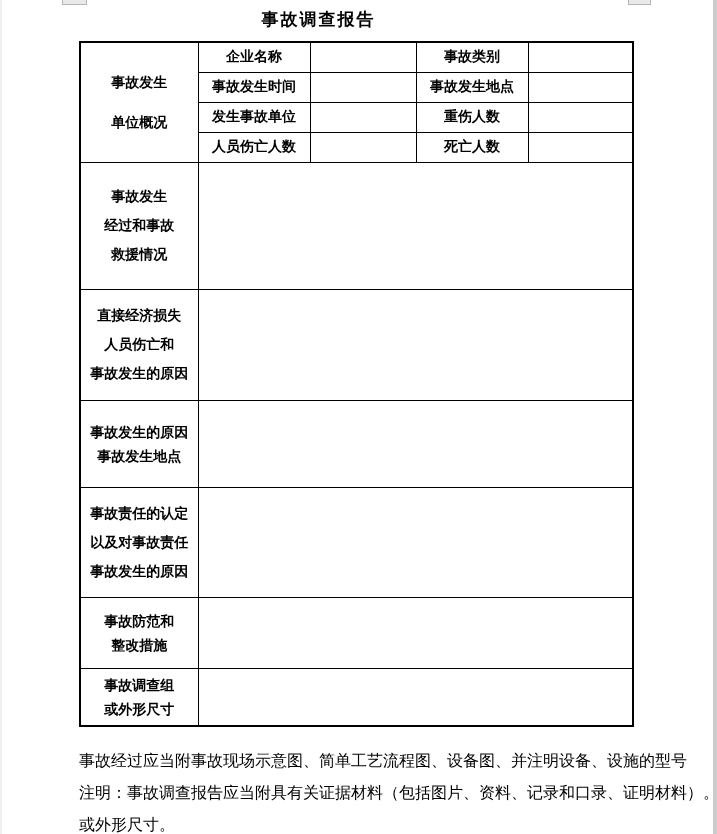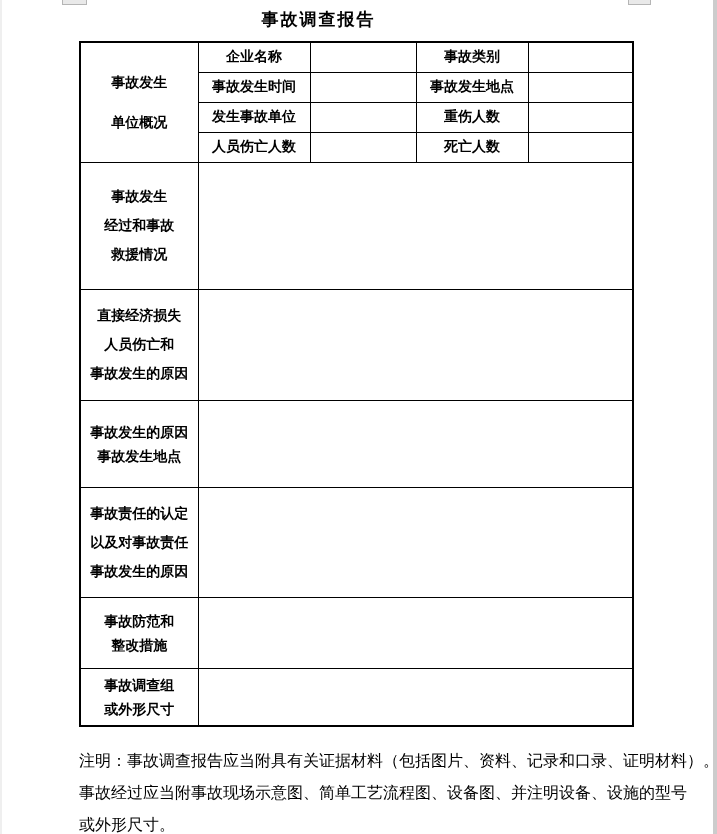--- a/index.html
+++ b/index.html
@@ -137,16 +137,16 @@
       <td class="head-cell tight">
         <div>事故调查组</div>
         <div>或外形尺寸</div>
       </td>
       <td colspan="4" class="content-cell"></td>
     </tr>
   </tbody>
 </table>
 
 <div class="footer">
+  <div>事故经过应当附事故现场示意图、简单工艺流程图、设备图、并注明设备、设施的型号</div>
   <div>注明：事故调查报告应当附具有关证据材料（包括图片、资料、记录和口录、证明材料）。</div>
-  <div>事故经过应当附事故现场示意图、简单工艺流程图、设备图、并注明设备、设施的型号</div>
   <div>或外形尺寸。</div>
 </div>
 
 </body></html>

